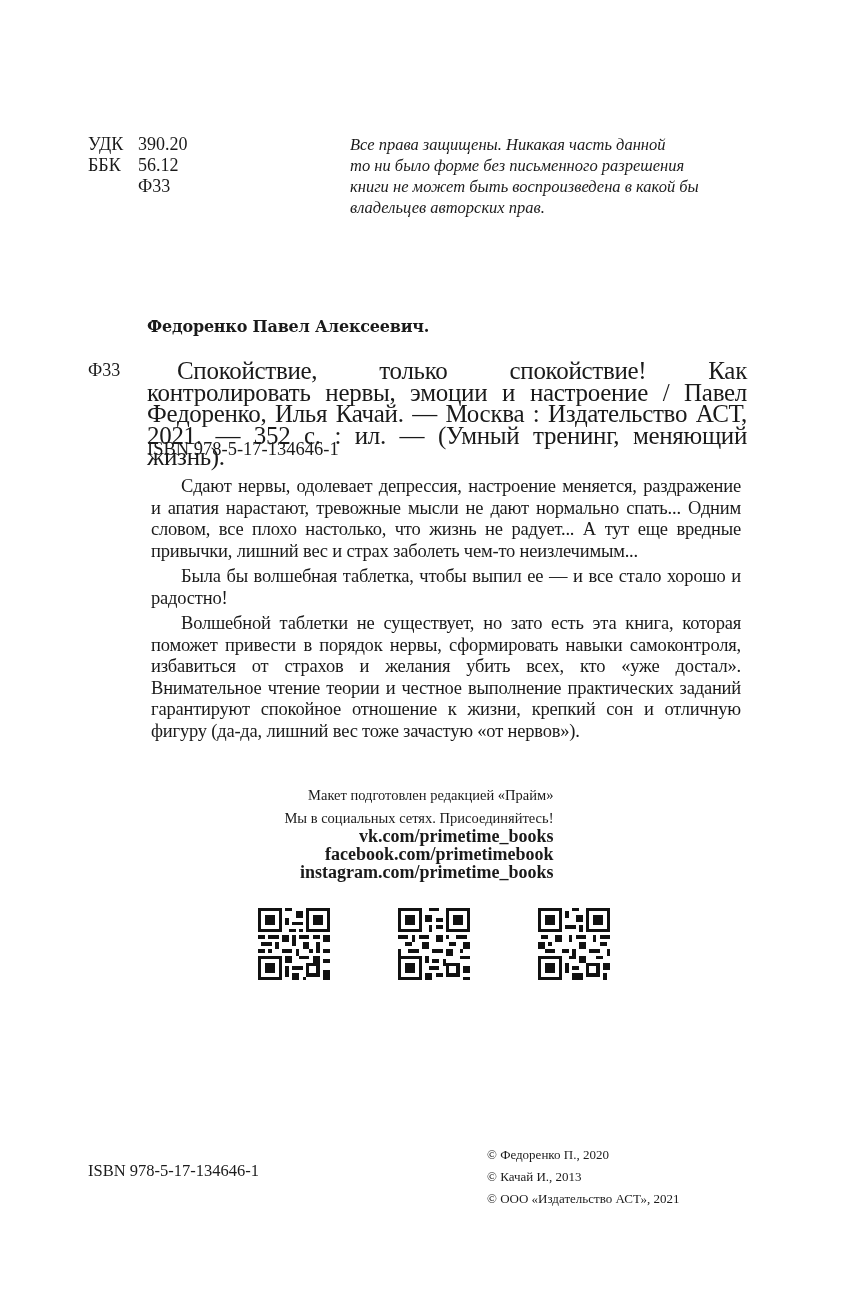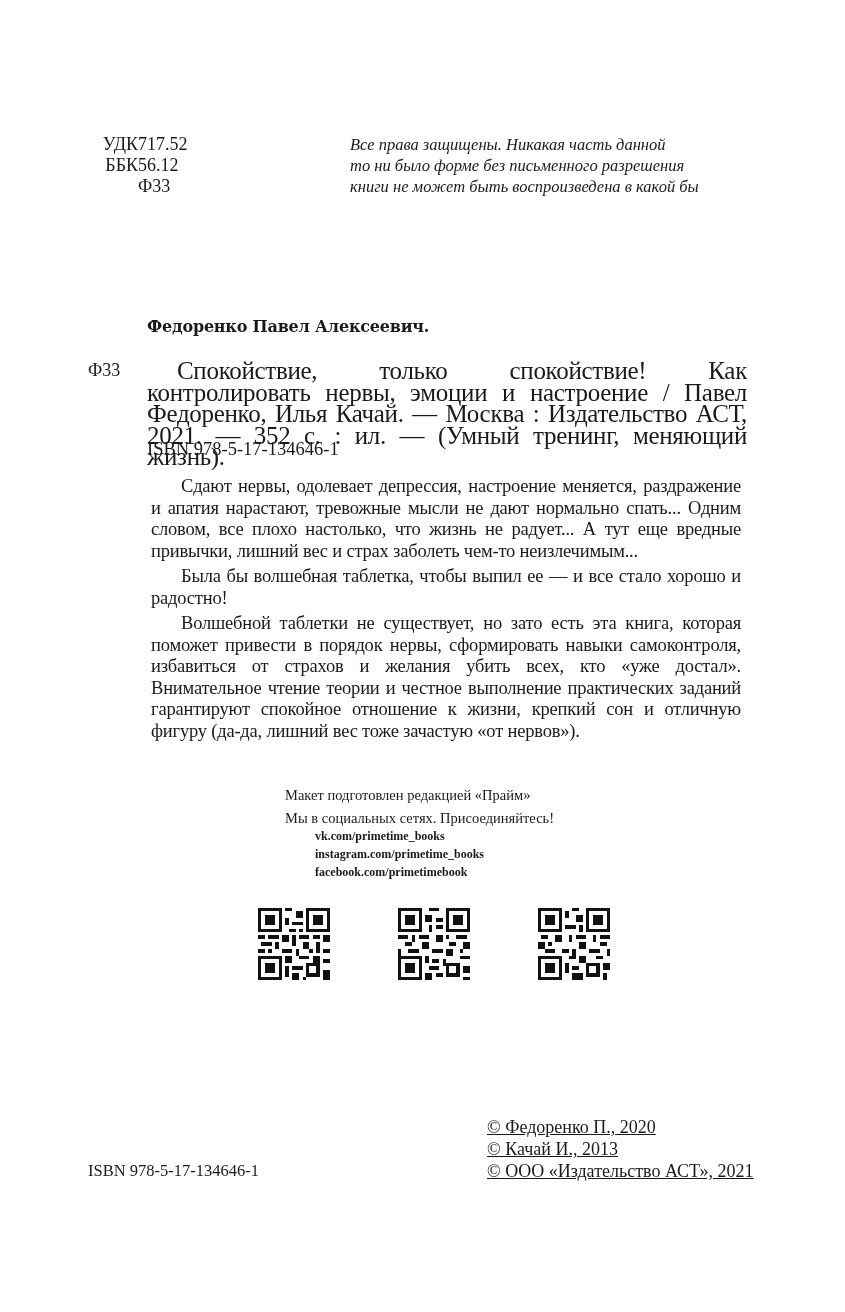--- a/index.html
+++ b/index.html
@@ -3,21 +3,21 @@
 <meta charset="utf-8">
 <style>
   html, body { margin: 0; padding: 0; background: #ffffff; }
   body {
     width: 845px; height: 1312px; position: relative; overflow: hidden;
     font-family: "Liberation Serif", "DejaVu Serif", serif;
     color: #1a1a1a;
   }
   .abs { position: absolute; }
   .classif { left: 88px; top: 134px; font-size: 18px; line-height: 21px; }
-  .classif .row { display: flex; height: 21px; text-align: right; }
+  .classif .row { display: flex; height: 21px; }
   .classif .k { width: 50px; }
   .rights {
     left: 350px; top: 134px; width: 400px; text-align: left;
     font-style: italic; font-size: 16.5px; line-height: 21px;
   }
   .author {
     left: 147px; top: 316px; font-weight: bold; font-size: 18px; line-height: 21px;
     font-family: "DejaVu Serif", serif; font-size: 16px; letter-spacing: -0.2px;
   }
   .catcode { left: 88px; top: 360px; font-size: 18px; line-height: 21px; }
@@ -25,71 +25,72 @@
     left: 147px; top: 360px; width: 600px; font-size: 25px; line-height: 21.5px;
     text-align: justify; text-indent: 30px; letter-spacing: -0.3px;
   }
   .isbn1 { left: 147px; top: 439px; font-size: 18.5px; line-height: 21px; }
   .annot {
     left: 147px; top: 472px; width: 598px; font-size: 18.5px; line-height: 21.5px;
     letter-spacing: -0.2px;
   }
   .annot p { margin: 4px; text-indent: 30px; text-align: justify; }
   .prime {
-    left: 285px; top: 786px; font-size: 14.5px; line-height: 18px;
+    left: 270px; top: 786px; font-size: 14.5px; line-height: 18px; text-align: right;
   }
   .prime .gap { height: 5px; }
-  .prime .link { display: block; padding-left: 30px; font-weight: bold; font-size: 12px; line-height: 18px; }
+  .prime .link { display: block; padding-left: 30px; font-weight: bold; font-size: 18px; line-height: 18px; }
   .qr { top: 908px; width: 72px; height: 72px; }
   .qr svg { width: 72px; height: 72px; display: block; }
   .isbn2 { left: 88px; top: 1160px; font-size: 16.5px; line-height: 21px; }
-  .copy { left: 487px; top: 1116px; font-size: 18px; line-height: 22px; text-decoration: underline; }
+  .copy { left: 487px; top: 1144px; font-size: 13px; line-height: 22px; }
 </style>
 </head>
 <body>
 
 <div class="abs classif">
   <div class="row">
     <span class="k">УДК</span>
-    <span>717.52</span>
+    <span>390.20</span>
   </div>
   <div class="row">
     <span class="k">ББК</span>
     <span>56.12</span>
   </div>
   <div class="row">
     <span class="k"></span>
     <span>Ф33</span>
   </div>
 </div>
 
 <div class="abs rights">
   <div>Все права защищены. Никакая часть данной</div>
   <div>то ни было форме без письменного разрешения</div>
   <div>книги не может быть воспроизведена в какой бы</div>
+  <div>владельцев авторских прав.</div>
 </div>
 
 <div class="abs author">Федоренко Павел Алексеевич.</div>
 <div class="abs catcode">Ф33</div>
 <div class="abs bibl">Спокойствие, только спокойствие! Как контролировать нервы, эмоции и настроение / Павел Федоренко, Илья Качай. — Москва : Издательство АСТ, 2021. — 352 с. : ил. — (Умный тренинг, меняющий жизнь).</div>
 <div class="abs isbn1">ISBN 978-5-17-134646-1</div>
 
 <div class="abs annot">
   <p>Сдают нервы, одолевает депрессия, настроение меняется, раздражение и апатия нарастают, тревожные мысли не дают нормально спать... Одним словом, все плохо настолько, что жизнь не радует... А тут еще вредные привычки, лишний вес и страх заболеть чем-то неизлечимым...</p>
   <p>Была бы волшебная таблетка, чтобы выпил ее — и все стало хорошо и радостно!</p>
   <p>Волшебной таблетки не существует, но зато есть эта книга, которая поможет привести в порядок нервы, сформировать навыки самоконтроля, избавиться от страхов и желания убить всех, кто «уже достал». Внимательное чтение теории и честное выполнение практических заданий гарантируют спокойное отношение к жизни, крепкий сон и отличную фигуру (да-да, лишний вес тоже зачастую «от нервов»).</p>
 </div>
 
 <div class="abs prime">
   <div>Макет подготовлен редакцией «Прайм»</div>
   <div class="gap"></div>
   <div>Мы в социальных сетях. Присоединяйтесь!</div>
   <span class="link">vk.com/primetime_books</span>
+  <span class="link">facebook.com/primetimebook</span>
   <span class="link">instagram.com/primetime_books</span>
-  <span class="link">facebook.com/primetimebook</span>
 </div>
 
 <div class="abs qr" style="left:258px;">
   <svg viewBox="0 0 21 21" shape-rendering="crispEdges">
     <g fill="#111">
       <rect x="0" y="0" width="7" height="7"></rect>
         <rect x="1" y="1" width="5" height="5" fill="#fff"></rect>
         <rect x="2" y="2" width="3" height="3"></rect>
       <rect x="14" y="0" width="7" height="7"></rect>
         <rect x="15" y="1" width="5" height="5" fill="#fff"></rect>

